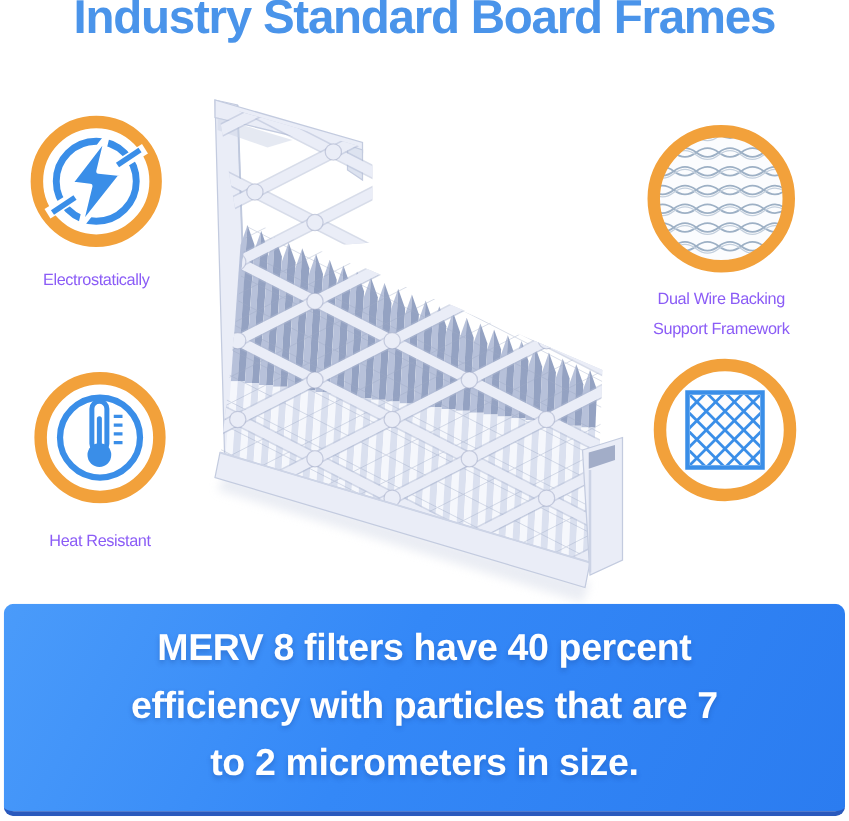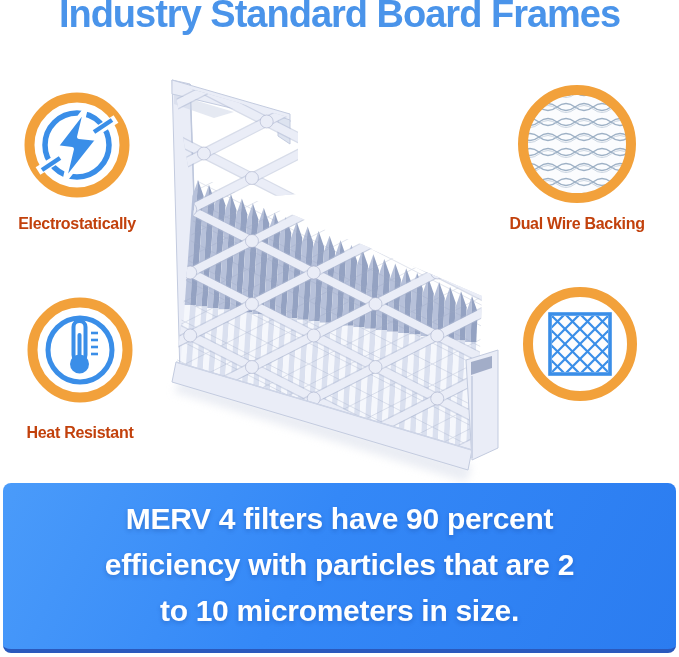--- a/index.html
+++ b/index.html
@@ -8,27 +8,27 @@
     font-family:"Liberation Sans","DejaVu Sans",sans-serif;
   }
   .title{
     position:absolute;top:-7px;left:0;right:0;text-align:center;
     font-size:38px;font-weight:bold;letter-spacing:-1px;line-height:1.15;
     color:#4a94ea;margin:0;
   }
   .feature{position:absolute;width:150px;text-align:center;}
   .feature .icon-wrap{display:block;margin:0 auto;}
   .feature .label{
-    font-size:16px;font-weight:bold;color:#c2410c;line-height:24px;
+    font-size:13px;font-weight:normal;color:#8b5cf6;line-height:24px;
     letter-spacing:-0.3px;white-space:nowrap;
   }
   .feature .label span{display:block;}
   #feature-electro{left:2px;top:92px;}
   #feature-electro .label{margin-top:14px;}
-  #feature-wire{left:502px;top:84px;}
+  #feature-wire{left:502px;top:99px;}
   #feature-wire .label{margin-top:8px;}
   #feature-heat{left:5px;top:297px;}
   #feature-heat .label{margin-top:18px;}
   #feature-grid{left:505px;top:286px;}
   #feature-grid .label{margin-top:8px;}
   .filter-art{position:absolute;left:150px;top:70px;width:360px;height:420px;}
   .banner{
     position:absolute;left:3px;right:3px;top:483px;height:166px;
     border-radius:8px;
     background:linear-gradient(118deg,#4a9bfa 0%,#3488f7 45%,#2b7cf0 100%);
@@ -335,20 +335,21 @@
           <path d="M -14 98 q 9 7 18 0 q 9 -7 18 0 q 9 7 18 0 q 9 -7 18 0 q 9 7 18 0 q 9 -7 18 0 q 9 7 18 0 q 9 -7 18 0 q 9 7 18 0 q 9 -7 18 0" fill="none" stroke="#9db0c5" stroke-width="1.4"></path>
           <path d="M -14 100 q 9 -7 18 0 q 9 7 18 0 q 9 -7 18 0 q 9 7 18 0 q 9 -7 18 0 q 9 7 18 0 q 9 -7 18 0 q 9 7 18 0 q 9 -7 18 0 q 9 7 18 0" fill="none" stroke="#c3cfdd" stroke-width="0.9"></path>
           <path d="M -14 113 q 9 -7 18 0 q 9 7 18 0 q 9 -7 18 0 q 9 7 18 0 q 9 -7 18 0 q 9 7 18 0 q 9 -7 18 0 q 9 7 18 0 q 9 -7 18 0 q 9 7 18 0" fill="none" stroke="#9db0c5" stroke-width="1.4"></path>
           <path d="M -14 113 q 9 7 18 0 q 9 -7 18 0 q 9 7 18 0 q 9 -7 18 0 q 9 7 18 0 q 9 -7 18 0 q 9 7 18 0 q 9 -7 18 0 q 9 7 18 0 q 9 -7 18 0" fill="none" stroke="#9db0c5" stroke-width="1.4"></path>
           <path d="M -14 115 q 9 -7 18 0 q 9 7 18 0 q 9 -7 18 0 q 9 7 18 0 q 9 -7 18 0 q 9 7 18 0 q 9 -7 18 0 q 9 7 18 0 q 9 -7 18 0 q 9 7 18 0" fill="none" stroke="#c3cfdd" stroke-width="0.9"></path>
         </g>
       <circle cx="60" cy="60" r="54" fill="none" stroke="#f2a13b" stroke-width="10"></circle>
     </svg>
     <div class="label">
       <span>Dual Wire Backing</span>
+      <span>Support Framework</span>
     </div>
   </div>
 
   <div class="feature" id="feature-heat">
     <svg class="icon-wrap" width="106" height="106" viewBox="0 0 106 106">
       <circle cx="53" cy="53" r="47.5" fill="none" stroke="#f2a13b" stroke-width="10"></circle>
       <circle cx="53" cy="53" r="32" fill="none" stroke="#3a8ee8" stroke-width="5"></circle>
       <rect x="46.5" y="24" width="12" height="40" rx="6" fill="#ffffff" stroke="#3a8ee8" stroke-width="4"></rect>
       <line x1="52.5" y1="38" x2="52.5" y2="62" stroke="#3a8ee8" stroke-width="4" stroke-linecap="round"></line>
       <circle cx="52.5" cy="67" r="9.5" fill="#3a8ee8"></circle>
@@ -397,19 +398,19 @@
           <line x1="20" y1="95" x2="100" y2="175" stroke="#3a8ee8" stroke-width="2.2"></line>
           <line x1="20" y1="171" x2="100" y2="91" stroke="#3a8ee8" stroke-width="2.2"></line>
           <line x1="20" y1="110" x2="100" y2="190" stroke="#3a8ee8" stroke-width="2.2"></line>
           <line x1="20" y1="186" x2="100" y2="106" stroke="#3a8ee8" stroke-width="2.2"></line>
         </g>
     </svg>
   </div>
 
   <div class="banner">
     <div class="banner-text">
-      <div>MERV 4 filters have 90 percent</div>
-      <div>efficiency with particles that are 2</div>
-      <div>to 10 micrometers in size.</div>
+      <div>MERV 8 filters have 40 percent</div>
+      <div>efficiency with particles that are 7</div>
+      <div>to 2 micrometers in size.</div>
     </div>
   </div>
 
 </div>
 
 </body></html>

